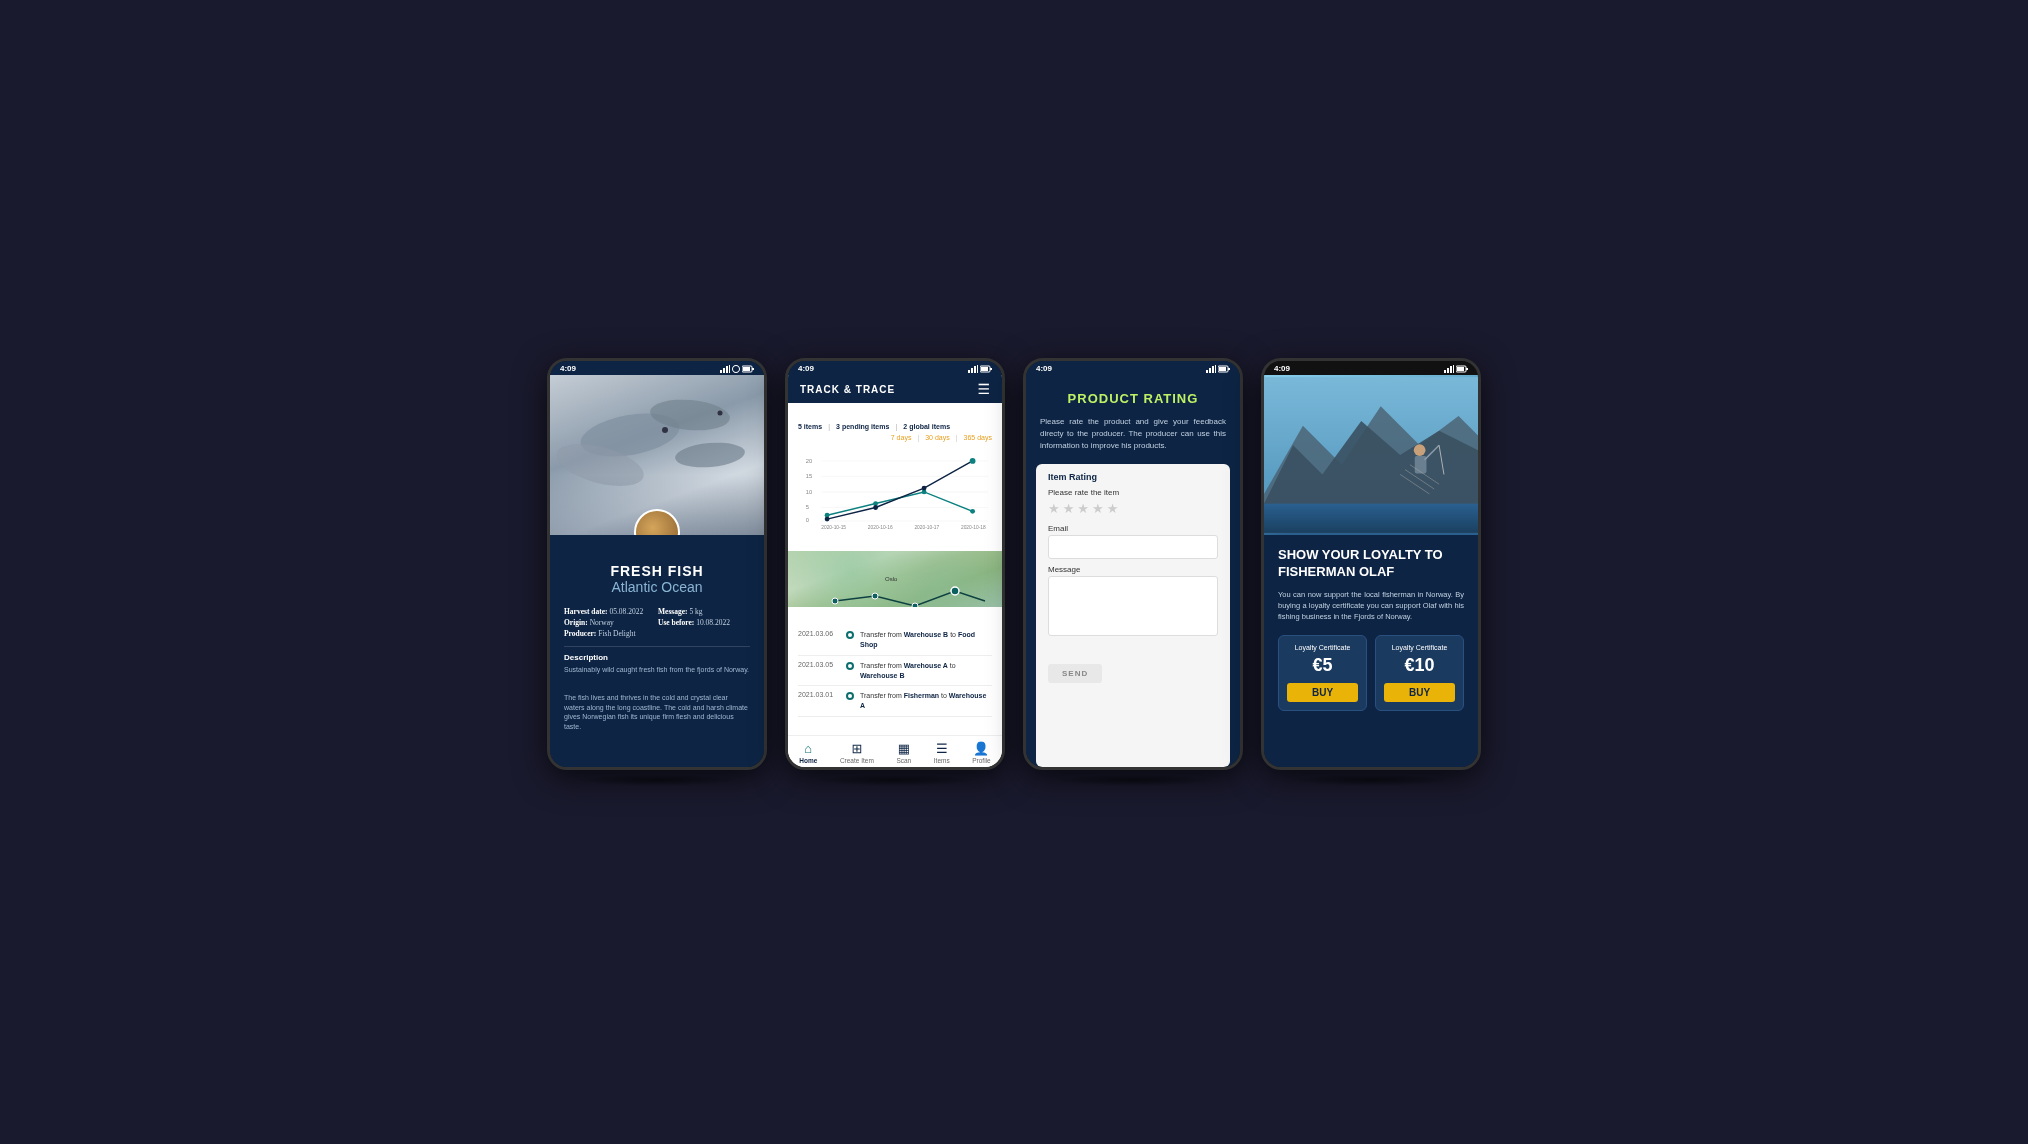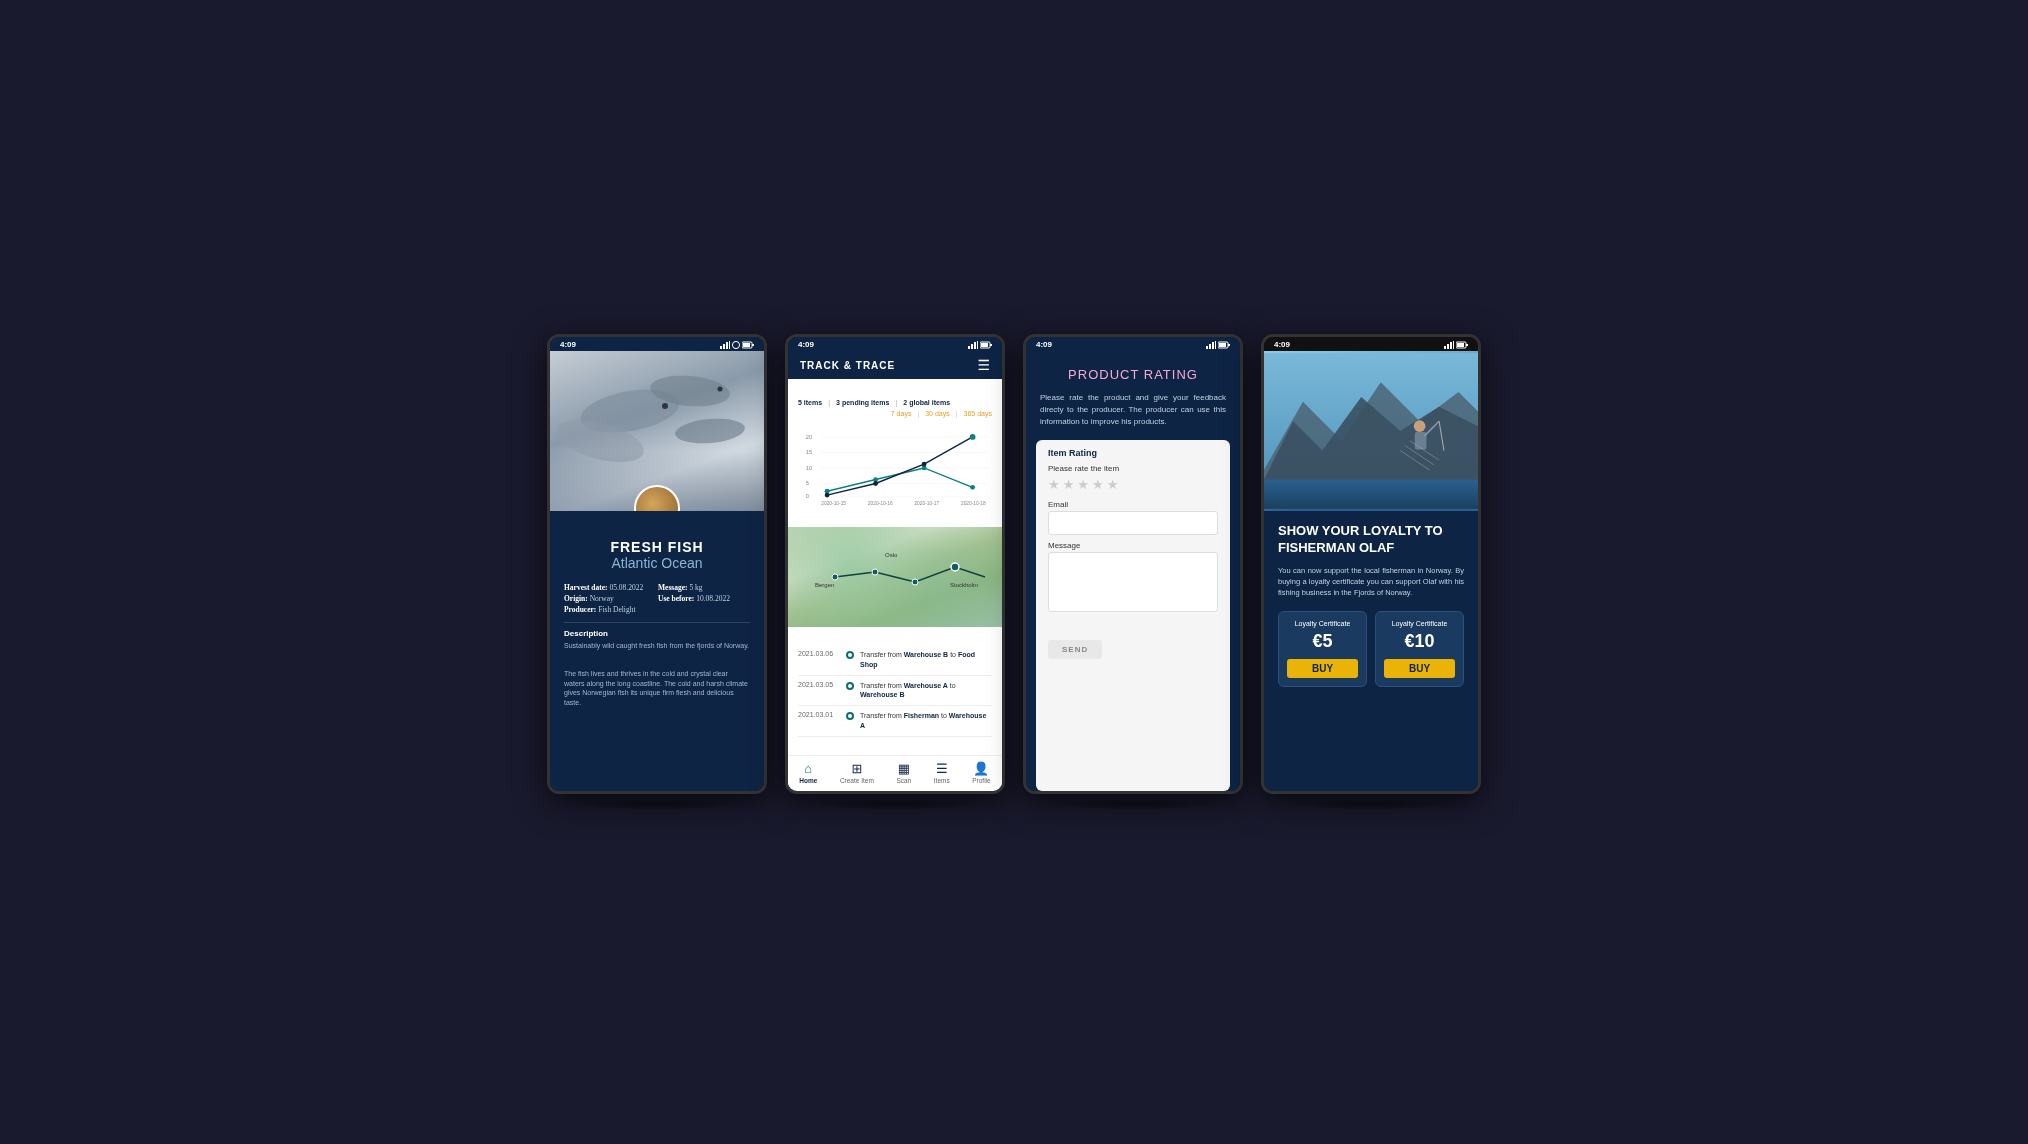--- a/index.html
+++ b/index.html
@@ -17,23 +17,23 @@
       gap: 18px;
       align-items: center;
     }
     .phone-wrapper {
       display: flex;
       flex-direction: column;
       align-items: center;
     }
     .phone {
       width: 220px;
-      height: 460px;
+      height: 412px;
       background: #111;
-      border-radius: 12px;
+      border-radius: 20px;
       border: 3px solid #333;
       overflow: hidden;
       position: relative;
       box-shadow: 0 8px 32px rgba(0,0,0,0.7), inset 0 0 0 2px #222;
       display: flex;
       flex-direction: column;
     }
     .phone-screen {
       flex: 1;
       overflow: hidden;
@@ -269,23 +269,23 @@
     }
 
     
     .phone3-screen {
       background: #0d2444;
     }
     .rating-header {
       padding: 16px 14px 12px;
     }
     .rating-title {
-      color: #f9a8d4;
+      color: #bef264;
       font-size: 13px;
-      font-weight: 400;
+      font-weight: 700;
       text-align: center;
       letter-spacing: 1px;
       text-transform: uppercase;
       margin-bottom: 10px;
     }
     .rating-desc {
       color: #c0d0e0;
       font-size: 8px;
       text-align: justify;
       line-height: 1.5;

